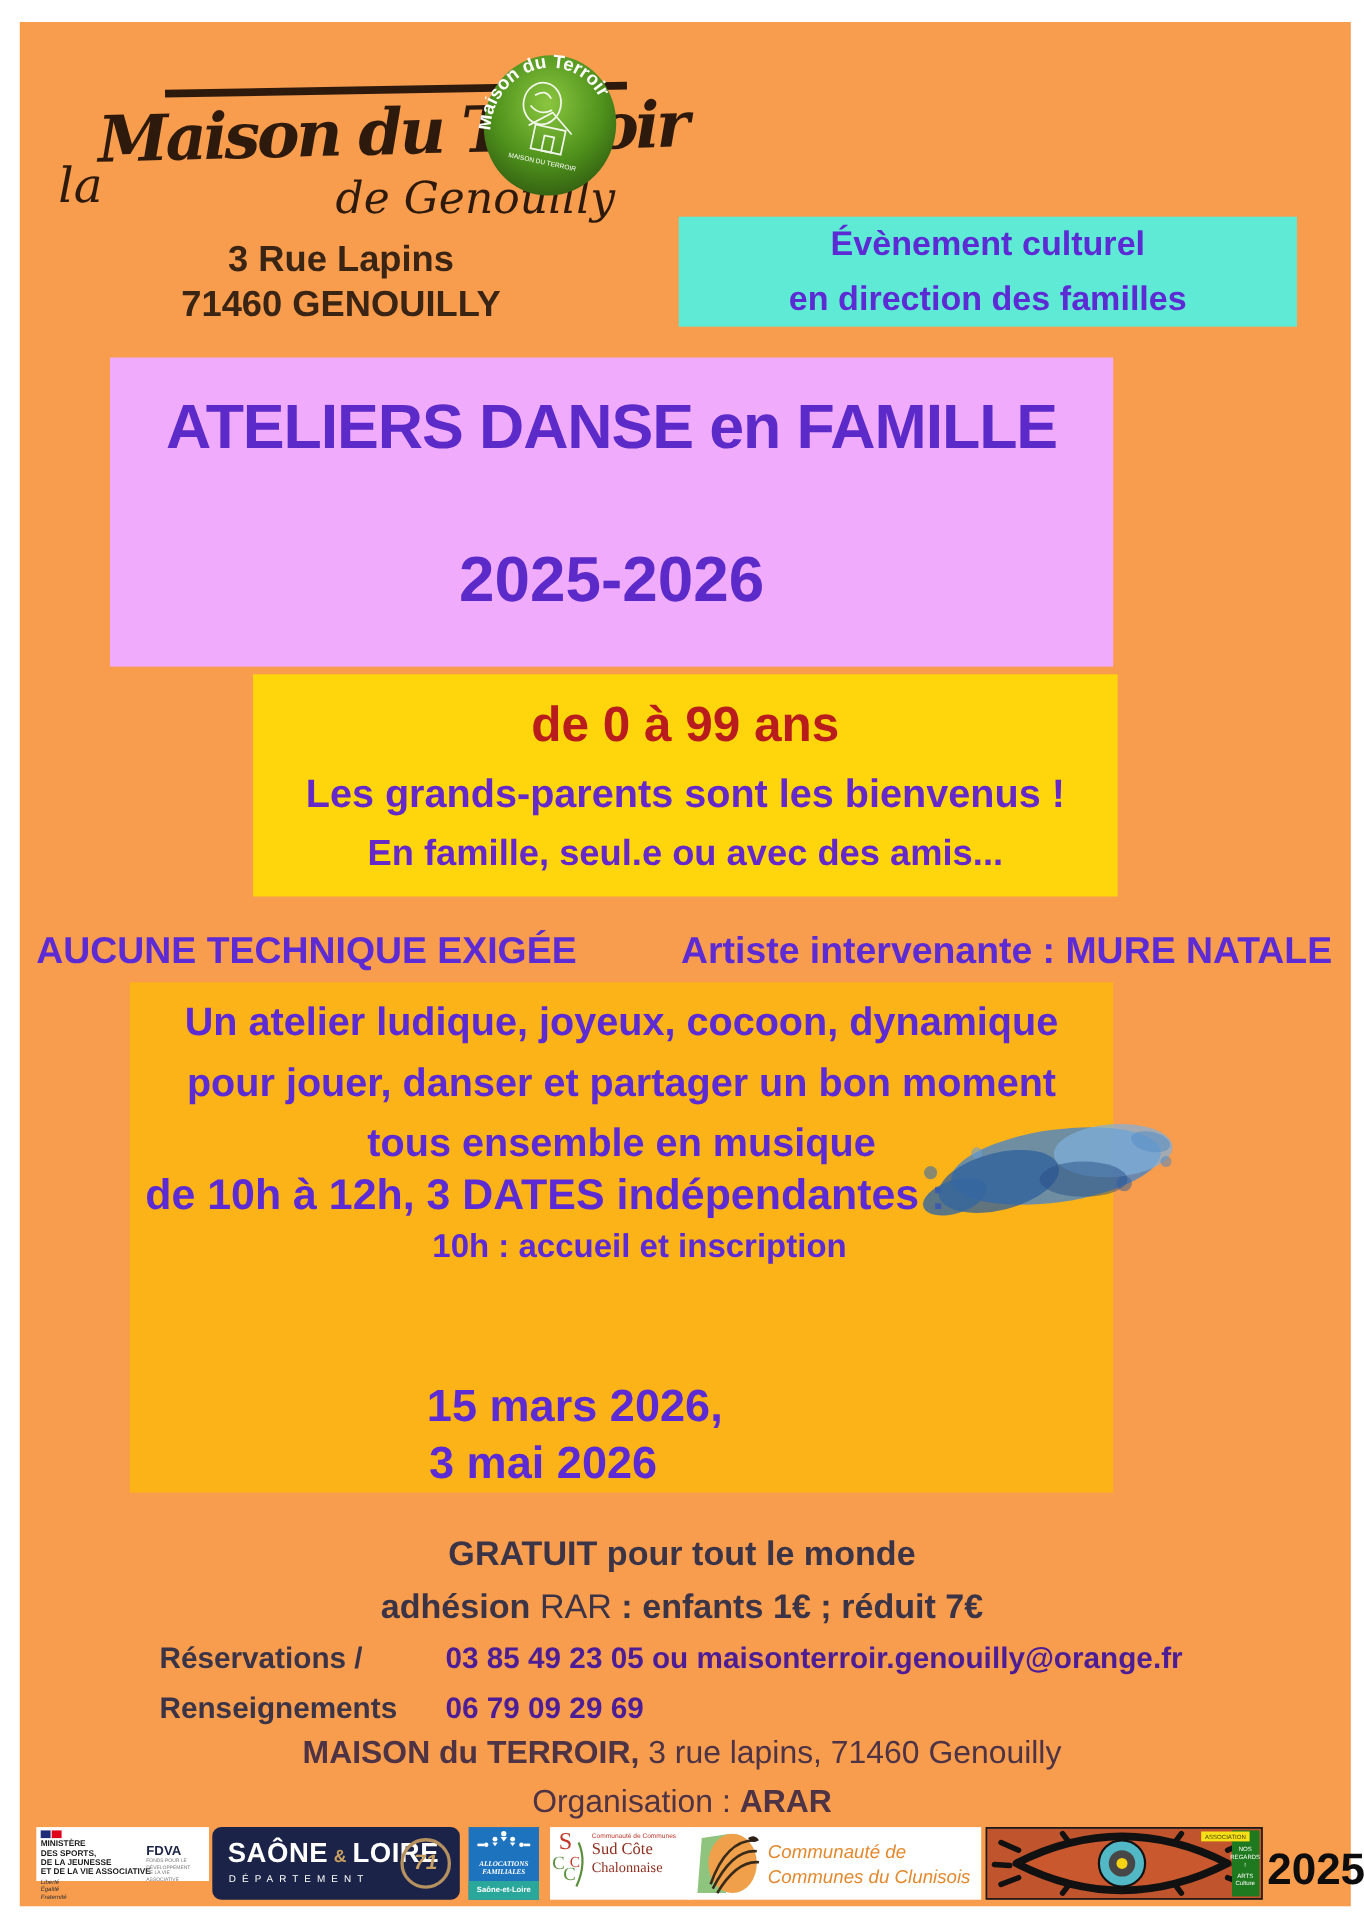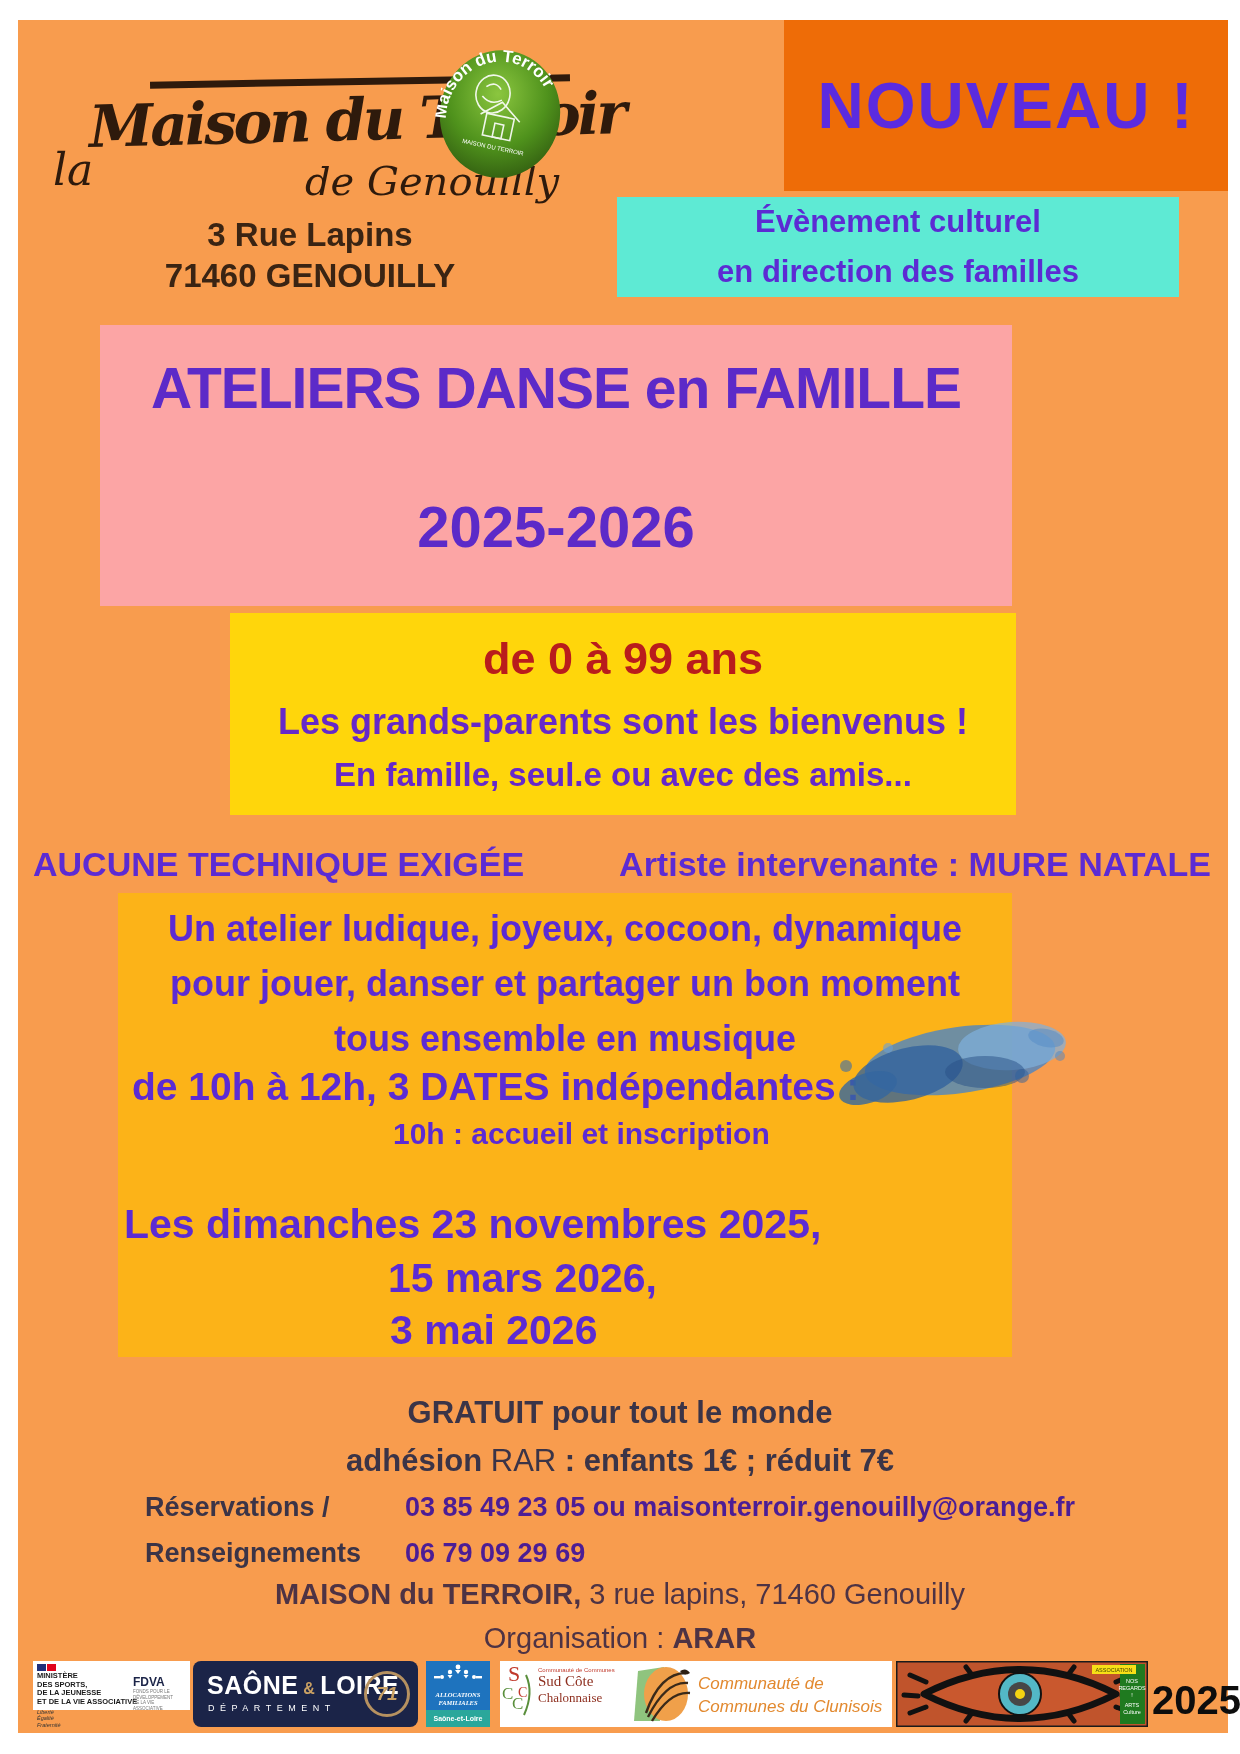--- a/index.html
+++ b/index.html
@@ -22,21 +22,21 @@
   .logo-sub{position:absolute;left:260px;top:108px;font-family:"DejaVu Serif",serif;font-style:italic;font-size:40px;}
   .badge{left:437px;top:48px;width:126px;height:132px;transform:rotate(12deg);}
 
   .address{left:95px;top:214px;width:430px;text-align:center;color:#3a2413;font-weight:bold;
            font-size:33px;line-height:1.25;}
 
   .pinkbox{left:617px;top:197px;width:562px;height:100px;background:#5eead4;display:flex;flex-direction:column;
            align-items:center;justify-content:center;gap:14px;}
   .pinkbox div{color:#5c2bd3;font-weight:bold;font-size:31px;}
 
-  .titlebox{left:100px;top:325px;width:912px;height:281px;background:#fca5a5;text-align:center;}
+  .titlebox{left:100px;top:325px;width:912px;height:281px;background:#f0abfc;text-align:center;}
   .title1{position:absolute;left:0;top:30px;width:100%;color:#5c2ac8;font-weight:bold;font-size:57px;letter-spacing:-1px;}
   .title2{position:absolute;left:0;top:168px;width:100%;color:#5c2ac8;font-weight:bold;font-size:58px;}
 
   .yellowbox{left:230px;top:613px;width:786px;height:202px;background:#ffd60b;text-align:center;}
   .age{margin-top:20px;color:#b91c1c;font-weight:bold;font-size:45px;}
   .grand{margin-top:16px;color:#6629c9;font-weight:bold;font-size:36px;}
   .famille{margin-top:13px;color:#6629c9;font-weight:bold;font-size:33px;}
 
   .aucune{left:33px;top:845px;width:1178px;display:flex;justify-content:space-between;
           color:#5c2bd3;font-weight:bold;font-size:34px;}
@@ -101,23 +101,20 @@
 
   .eye{left:896px;top:1661px;width:252px;height:66px;}
   .year{left:1152px;top:1678px;width:80px;color:#0d0d0d;font-size:40px;font-weight:bold;}
 </style>
 </head>
 <body>
 
 <div class="page">
   <div class="abs poster"></div>
 
-  <div class="abs nouveau">
-    <span>NOUVEAU !</span>
-  </div>
 
   <div class="abs logo-wrap">
     <div class="logo-bar"></div>
     <div class="logo-la">la</div>
     <div class="logo-main">Maison du Terroir</div>
     <div class="logo-sub">de Genouilly</div>
   </div>
 
   <div class="abs badge">
     <svg width="126" height="132" viewBox="0 0 126 132">
@@ -169,21 +166,20 @@
     <span>AUCUNE TECHNIQUE EXIGÉE</span>
     <span>Artiste intervenante : MURE NATALE</span>
   </div>
 
   <div class="abs infobox">
     <div class="d0">Un atelier ludique, joyeux, cocoon, dynamique</div>
     <div class="d1">pour jouer, danser et partager un bon moment</div>
     <div class="d2">tous ensemble en musique</div>
     <div class="d3">de 10h à 12h, 3 DATES indépendantes :</div>
     <div class="d4">10h : accueil et inscription</div>
-    <div class="d6">Les dimanches 23 novembres 2025,</div>
     <div class="d7">15 mars 2026,</div>
     <div class="d8">3 mai 2026</div>
   </div>
 
   <div class="abs splash">
     <svg width="310" height="130" viewBox="0 0 310 130">
       <g>
         <ellipse cx="200" cy="60" rx="96" ry="33" fill="#4b85c4" opacity="0.8" transform="rotate(-8 200 60)"></ellipse>
         <ellipse cx="148" cy="74" rx="56" ry="26" fill="#2d5f9e" opacity="0.75" transform="rotate(-14 148 74)"></ellipse>
         <ellipse cx="252" cy="46" rx="54" ry="24" fill="#7fb0dd" opacity="0.7" transform="rotate(-4 252 46)"></ellipse>

